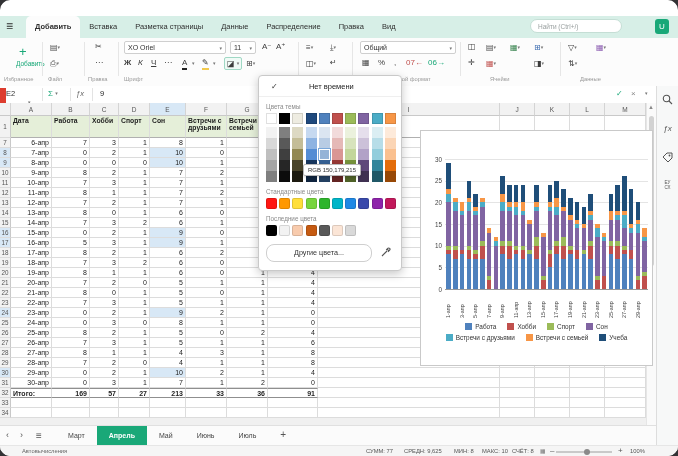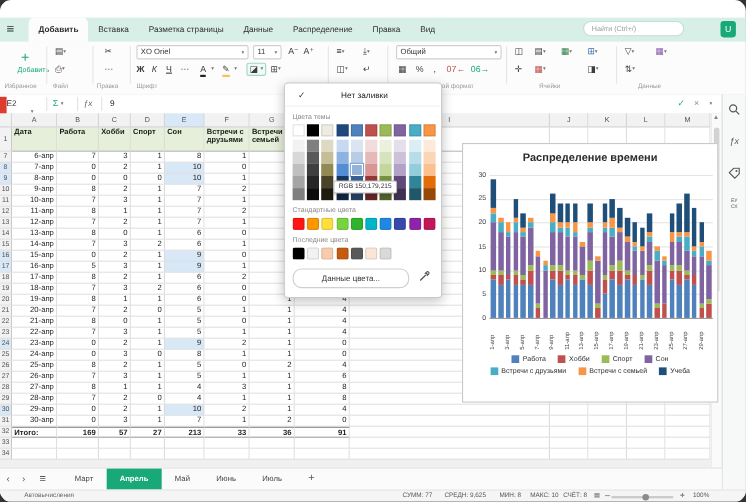--- a/index.html
+++ b/index.html
@@ -720,21 +720,21 @@
           <path d="M1 5 L5 1 L10 1 L10 6 L6 10 Z" fill="none" stroke="#555" stroke-width="1"></path>
           <circle cx="7.5" cy="3.5" r="0.9" fill="#555"></circle>
         </svg>
     </div>
     <div class="sbicon" style="top:94px;font-size:4.5px;line-height:5px;color:#555;">ЕУ<br>СХ</div>
   </div>
 
   <div class="abs" id="dropdown">
     <div id="nofill">
       <span class="chk">✓</span>
-      <span class="lbl">Нет заливки</span>
+      <span class="lbl">Нет времени</span>
     </div>
     <div class="plabel">Цвета темы</div>
     <div class="swrow" id="themerow">
         <div class="sw" style="background: rgb(255, 255, 255);"></div>
         <div class="sw" style="background: rgb(0, 0, 0);"></div>
         <div class="sw" style="background: rgb(238, 236, 225);"></div>
         <div class="sw" style="background: rgb(31, 73, 125);"></div>
         <div class="sw" style="background: rgb(79, 129, 189);"></div>
         <div class="sw" style="background: rgb(192, 80, 77);"></div>
         <div class="sw" style="background: rgb(155, 187, 89);"></div>
@@ -822,31 +822,30 @@
     <div class="swrow" id="recrow">
         <div class="sw" style="background: rgb(0, 0, 0); border-radius: 2px;"></div>
         <div class="sw" style="background: rgb(242, 242, 242); border-radius: 2px;"></div>
         <div class="sw" style="background: rgb(248, 203, 173); border-radius: 2px;"></div>
         <div class="sw" style="background: rgb(197, 90, 17); border-radius: 2px;"></div>
         <div class="sw" style="background: rgb(89, 89, 89); border-radius: 2px;"></div>
         <div class="sw" style="background: rgb(251, 229, 214); border-radius: 2px;"></div>
         <div class="sw" style="background: rgb(217, 217, 217); border-radius: 2px;"></div>
       </div>
     <div id="othercolors">
-      <div id="other-btn">Данные цвета...</div>
+      <div id="other-btn">Другие цвета...</div>
       <div id="dropper-btn">
         <svg width="12" height="12" viewBox="0 0 12 12">
             <path d="M2 10 L7 5 M7 3 L9 5 M6.2 4 L8 2.2 a1.3 1.3 0 0 1 1.8 1.8 L8 5.8" fill="none" stroke="#555" stroke-width="1.1"></path>
           </svg>
       </div>
     </div>
   </div>
 
   <div class="abs" id="chartpanel">
-    <div id="charttitle">Распределение времени</div>
     <div id="plot">
         <div class="gline" style="top: 130px; background: rgb(153, 153, 153);"></div>
         <div class="ylab" style="top: 126.5px;">0</div>
         <div class="gline" style="top: 108.333px;"></div>
         <div class="ylab" style="top: 104.833px;">5</div>
         <div class="gline" style="top: 86.6667px;"></div>
         <div class="ylab" style="top: 83.1667px;">10</div>
         <div class="gline" style="top: 65px;"></div>
         <div class="ylab" style="top: 61.5px;">15</div>
         <div class="gline" style="top: 43.3333px;"></div>

